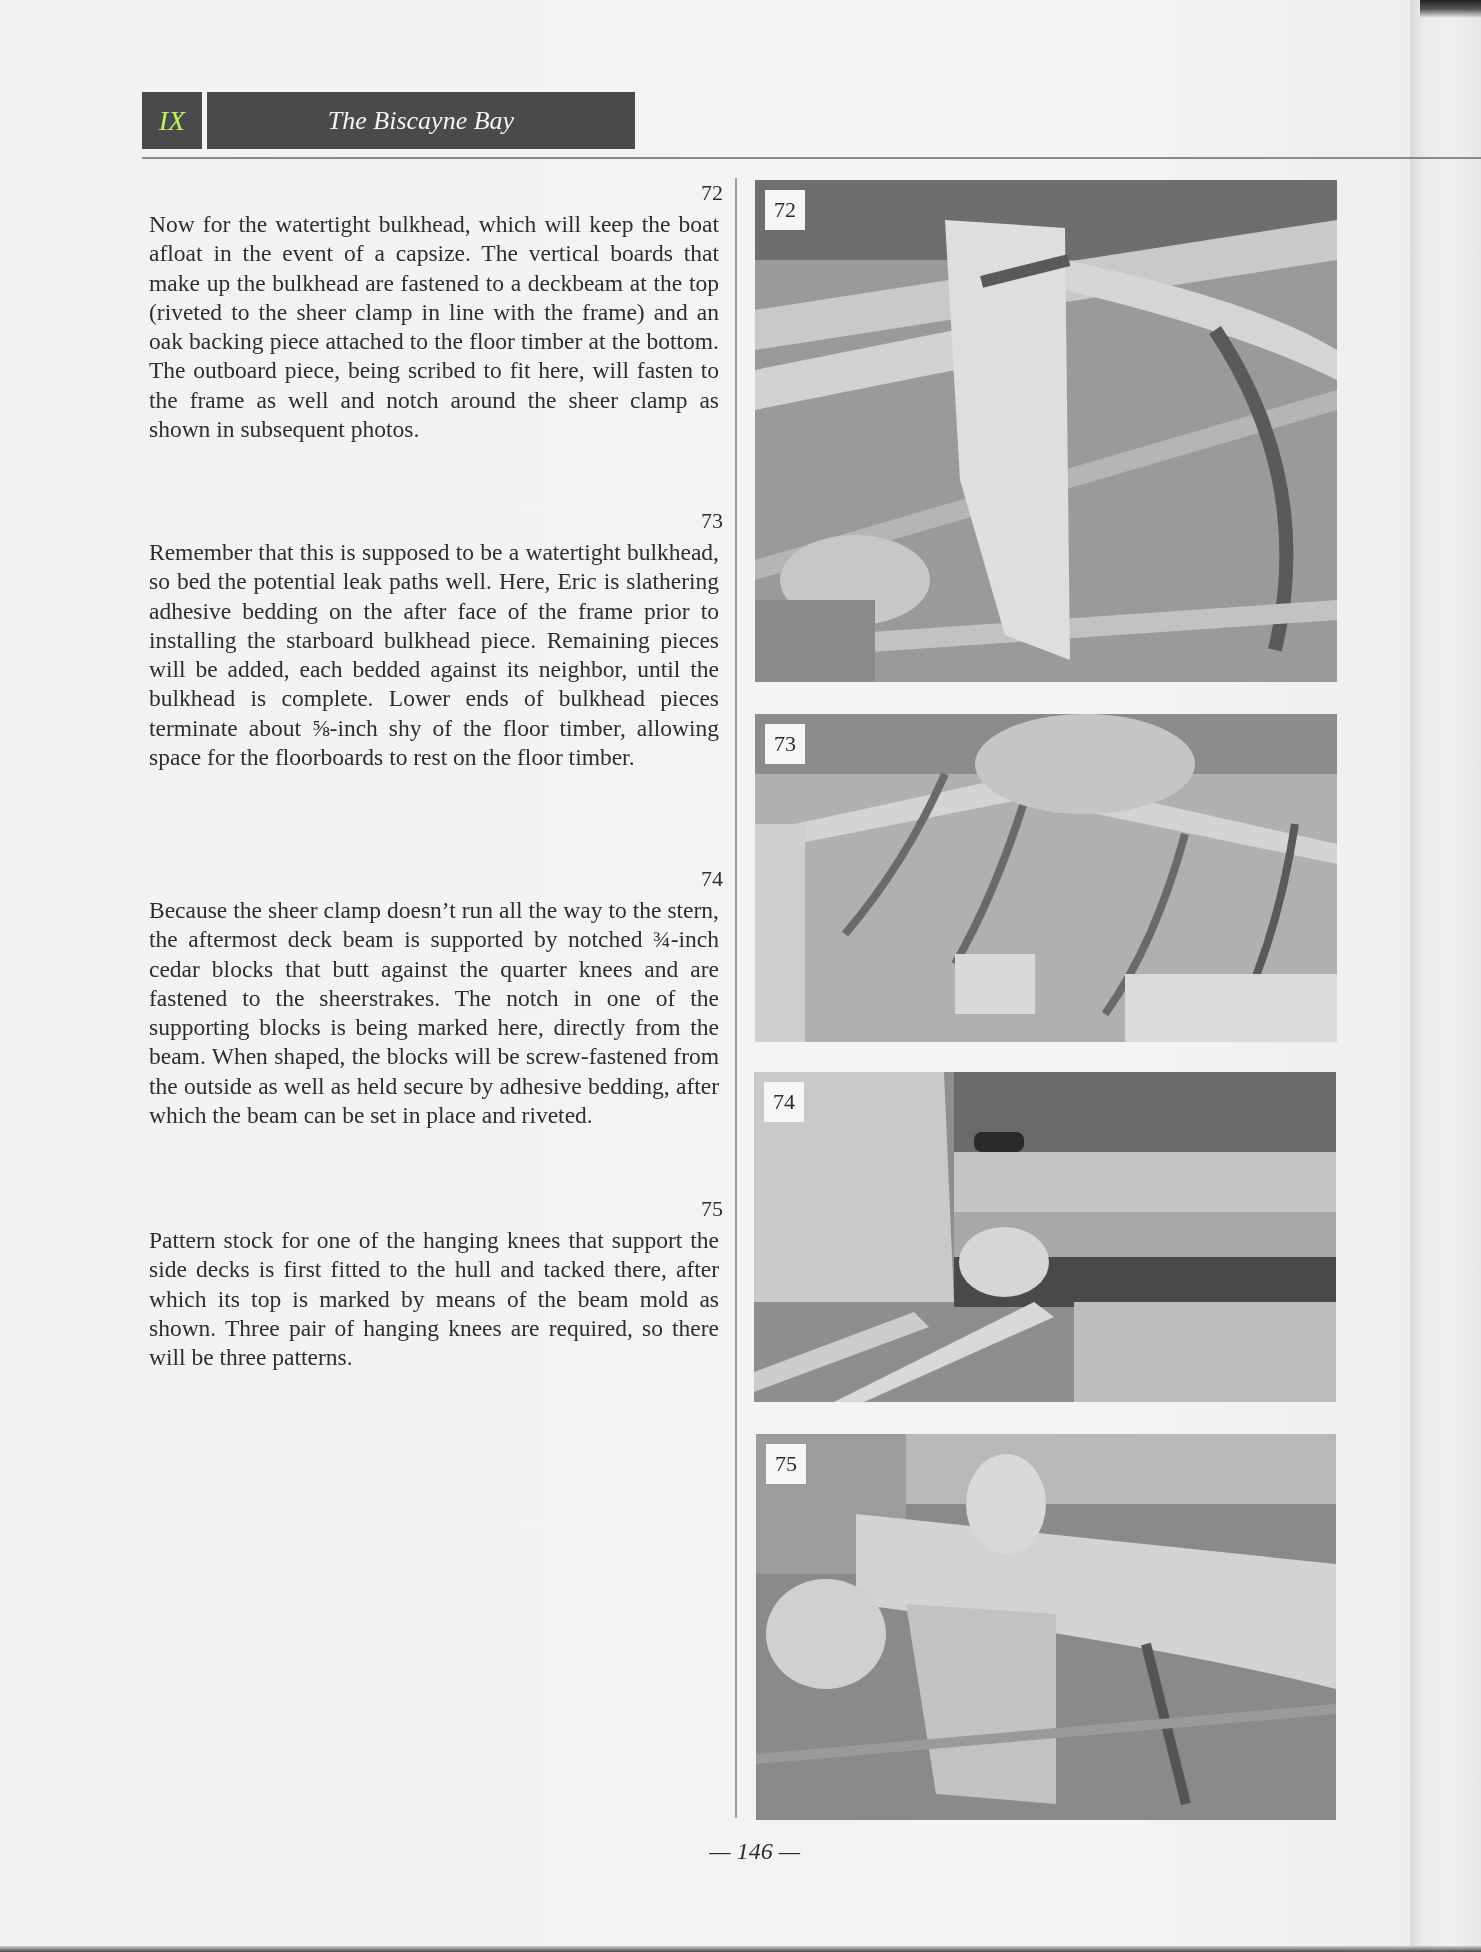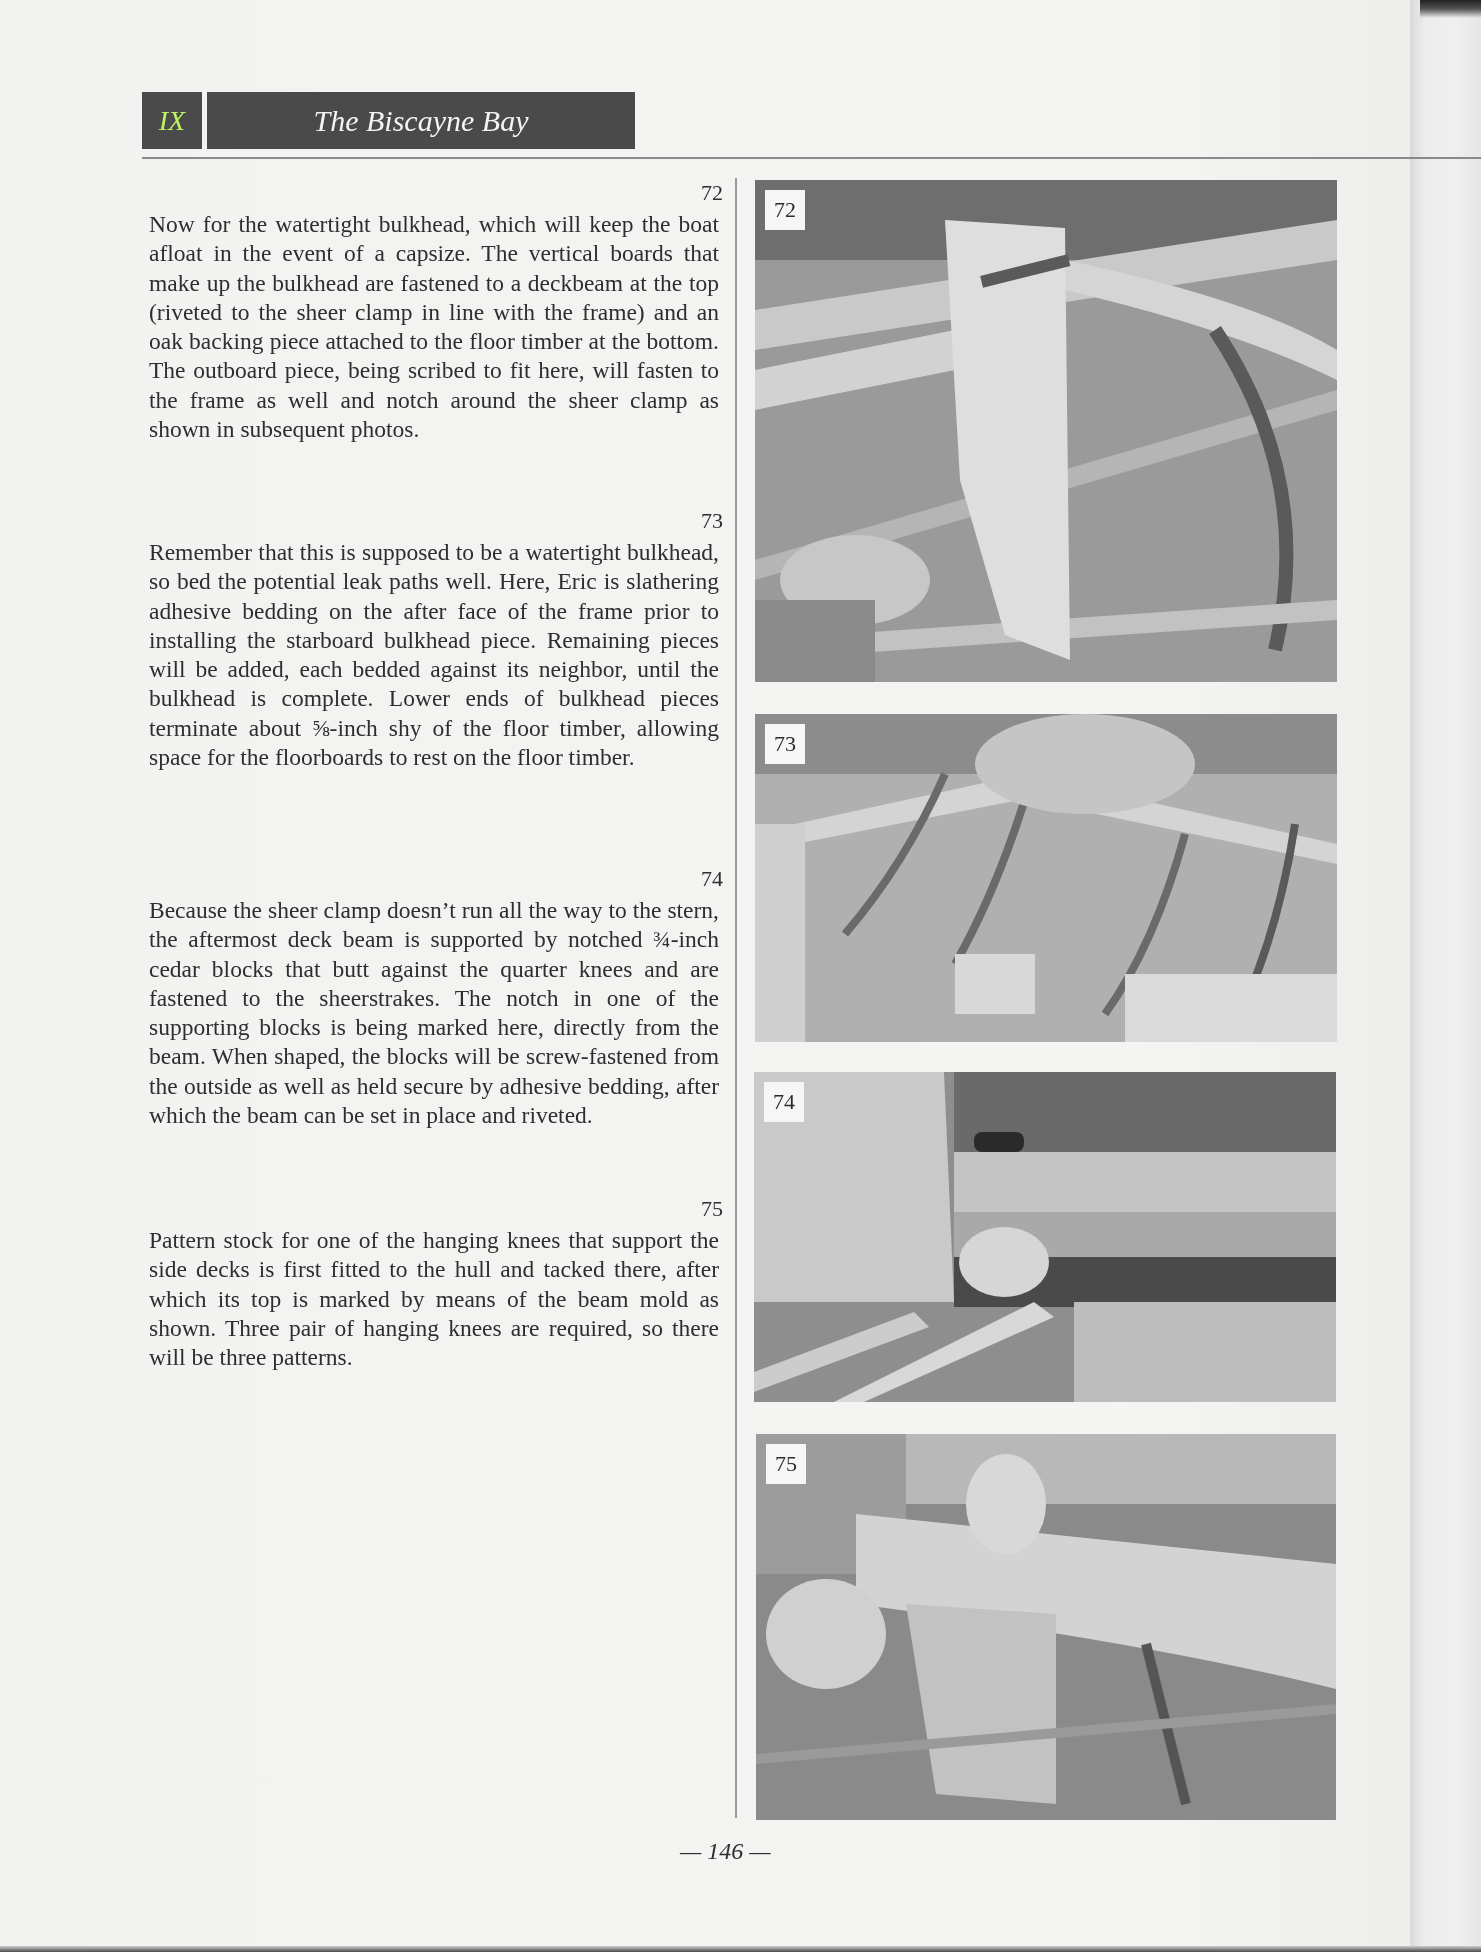--- a/index.html
+++ b/index.html
@@ -27,21 +27,21 @@
   }
   .header-chapter {
     position: absolute; left: 142px; top: 92px; width: 60px; height: 57px;
     background: #4a4a4a; color: #bef264;
     font-family: "Liberation Serif", serif; font-style: italic; font-size: 28px;
     display: flex; align-items: center; justify-content: center;
   }
   .header-title {
     position: absolute; left: 207px; top: 92px; width: 428px; height: 57px;
     background: #4a4a4a; color: #f4f4f4;
-    font-family: "Liberation Serif", serif; font-style: italic; font-size: 30px;
+    font-family: "Liberation Serif", serif; font-style: italic; font-size: 26px;
     display: flex; align-items: center; justify-content: center;
   }
   .header-rule {
     position: absolute; left: 142px; top: 157px; width: 1339px; height: 2px;
     background: #8a8a8a;
   }
   .column-rule {
     position: absolute; left: 735px; top: 178px; width: 2px; height: 1640px;
     background: #9a9a9a;
   }
@@ -59,21 +59,21 @@
     background: #9e9e9e;
   }
   .photo svg { position: absolute; left: 0; top: 0; width: 100%; height: 100%; }
   .photo-label {
     position: absolute; left: 10px; top: 10px; width: 40px; height: 40px;
     background: #f6f6f6; color: #2b2b2b;
     font-family: "Liberation Serif", serif; font-size: 22px;
     display: flex; align-items: center; justify-content: center;
   }
   .folio {
-    position: absolute; left: 680px; top: 1838px; width: 120px; text-align: left;
+    position: absolute; left: 680px; top: 1838px; width: 120px; text-align: right;
     font-family: "Liberation Serif", serif; font-style: italic; font-size: 24px; color: #2e2e2e;
   }
 </style>
 </head>
 <body>
 
 <div class="page-bg"></div>
 <div class="gutter"></div>
 <div class="gutter-top-shadow"></div>
 <div class="bottom-edge"></div>

